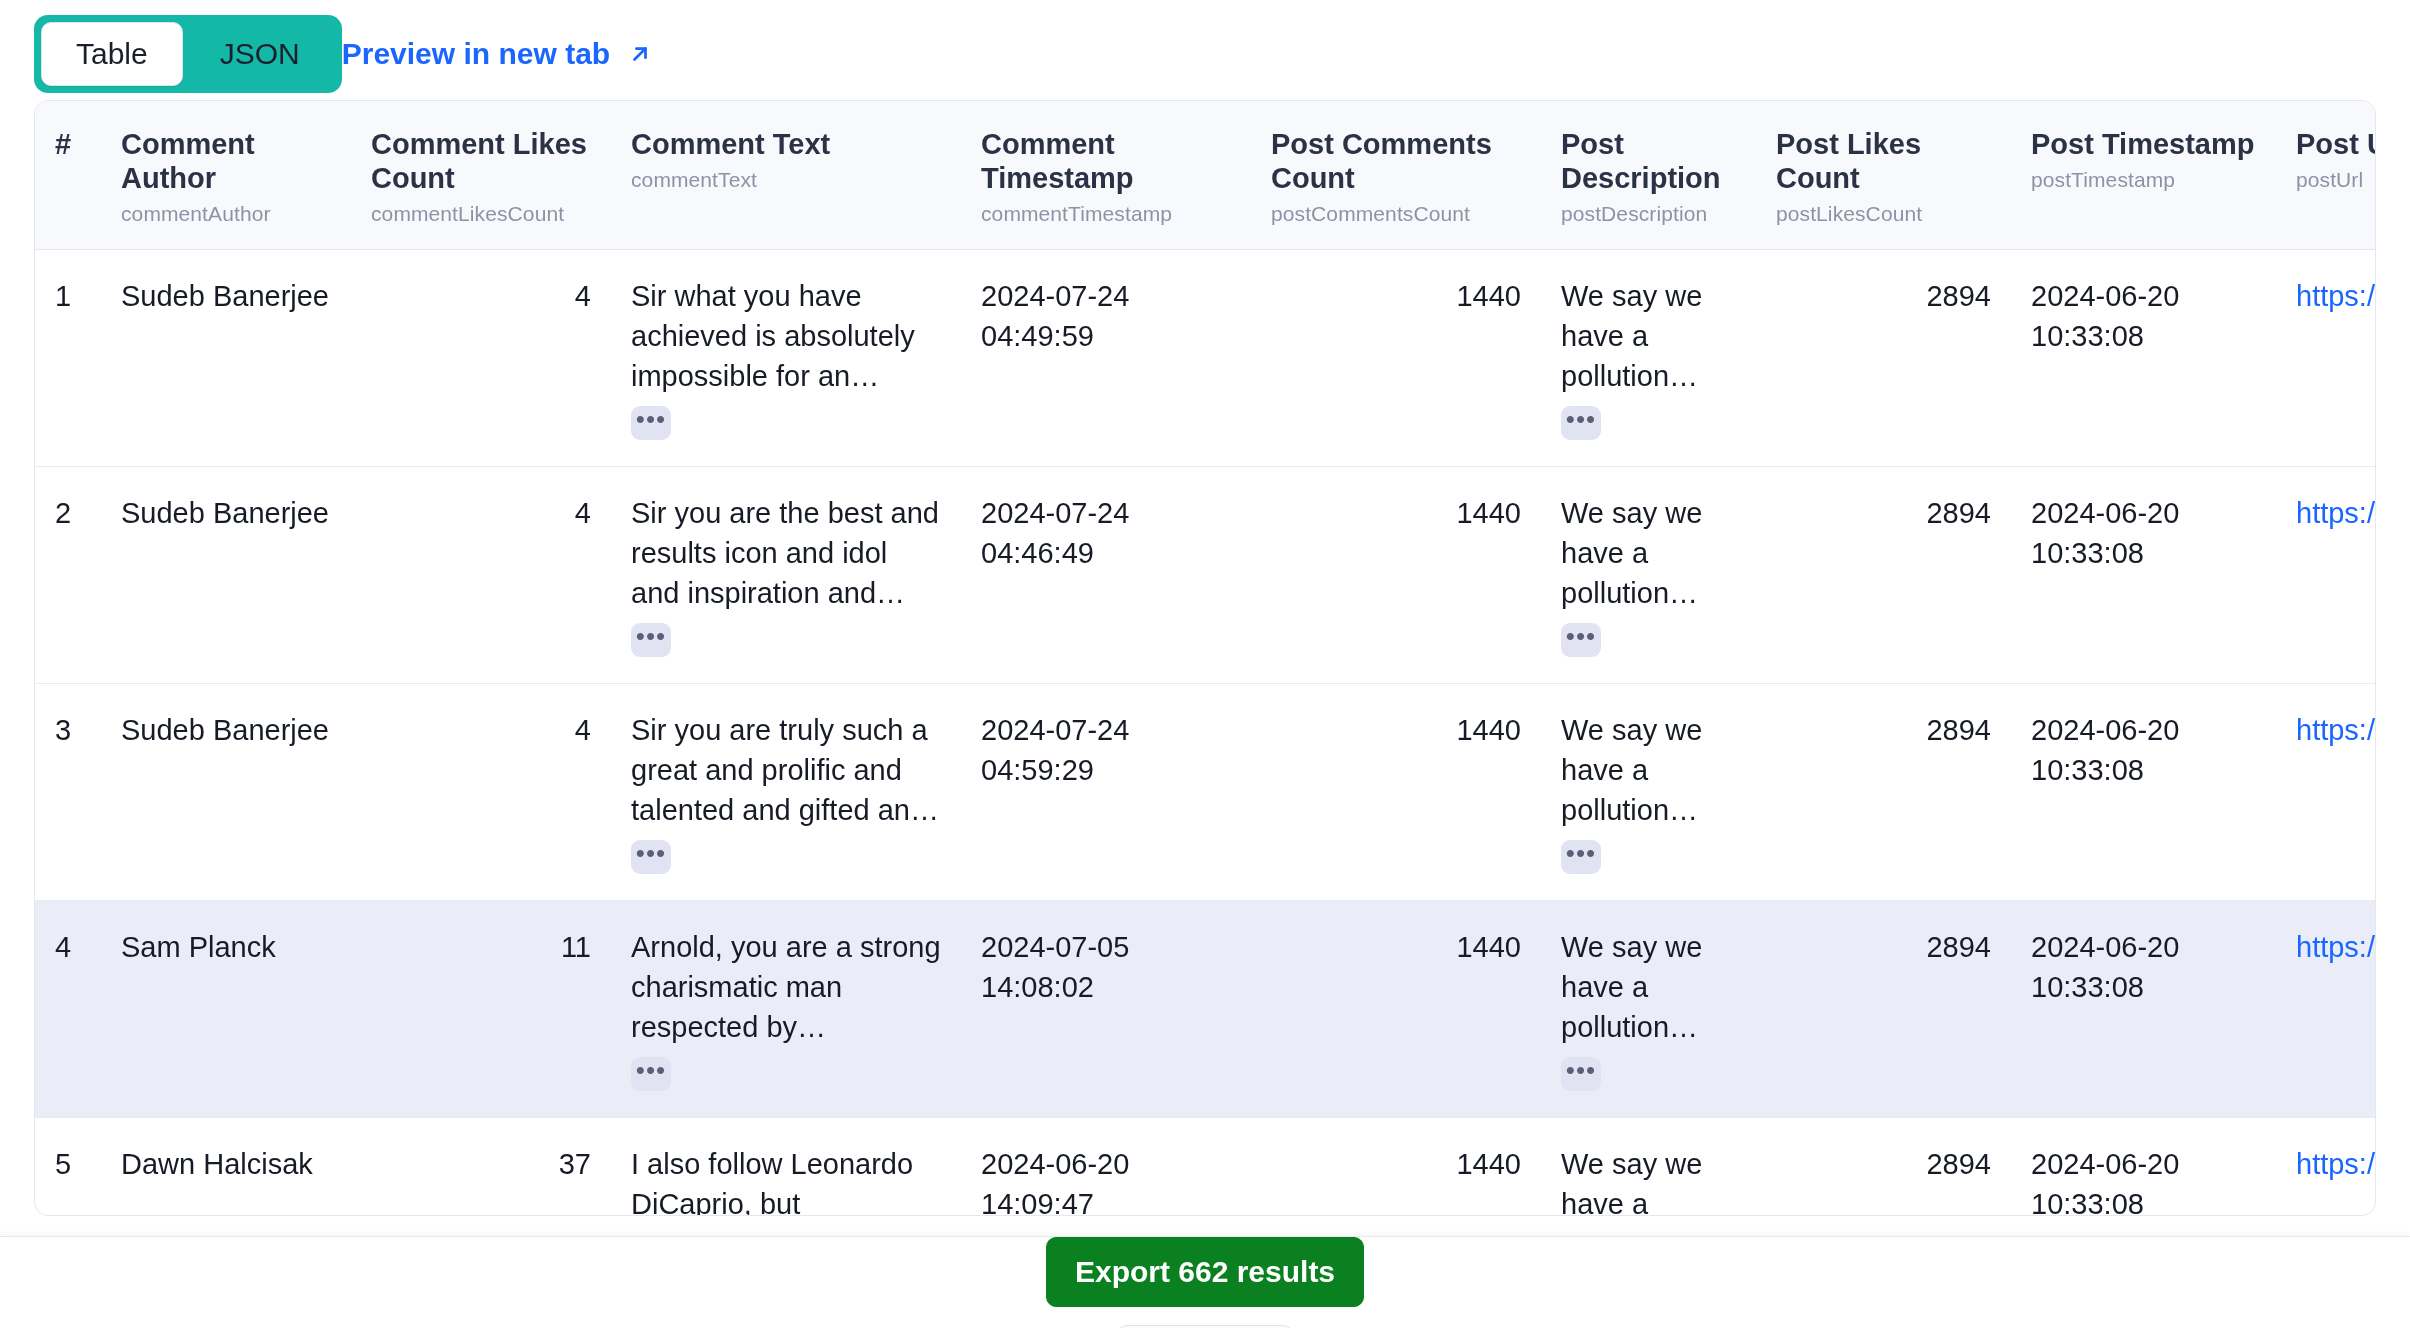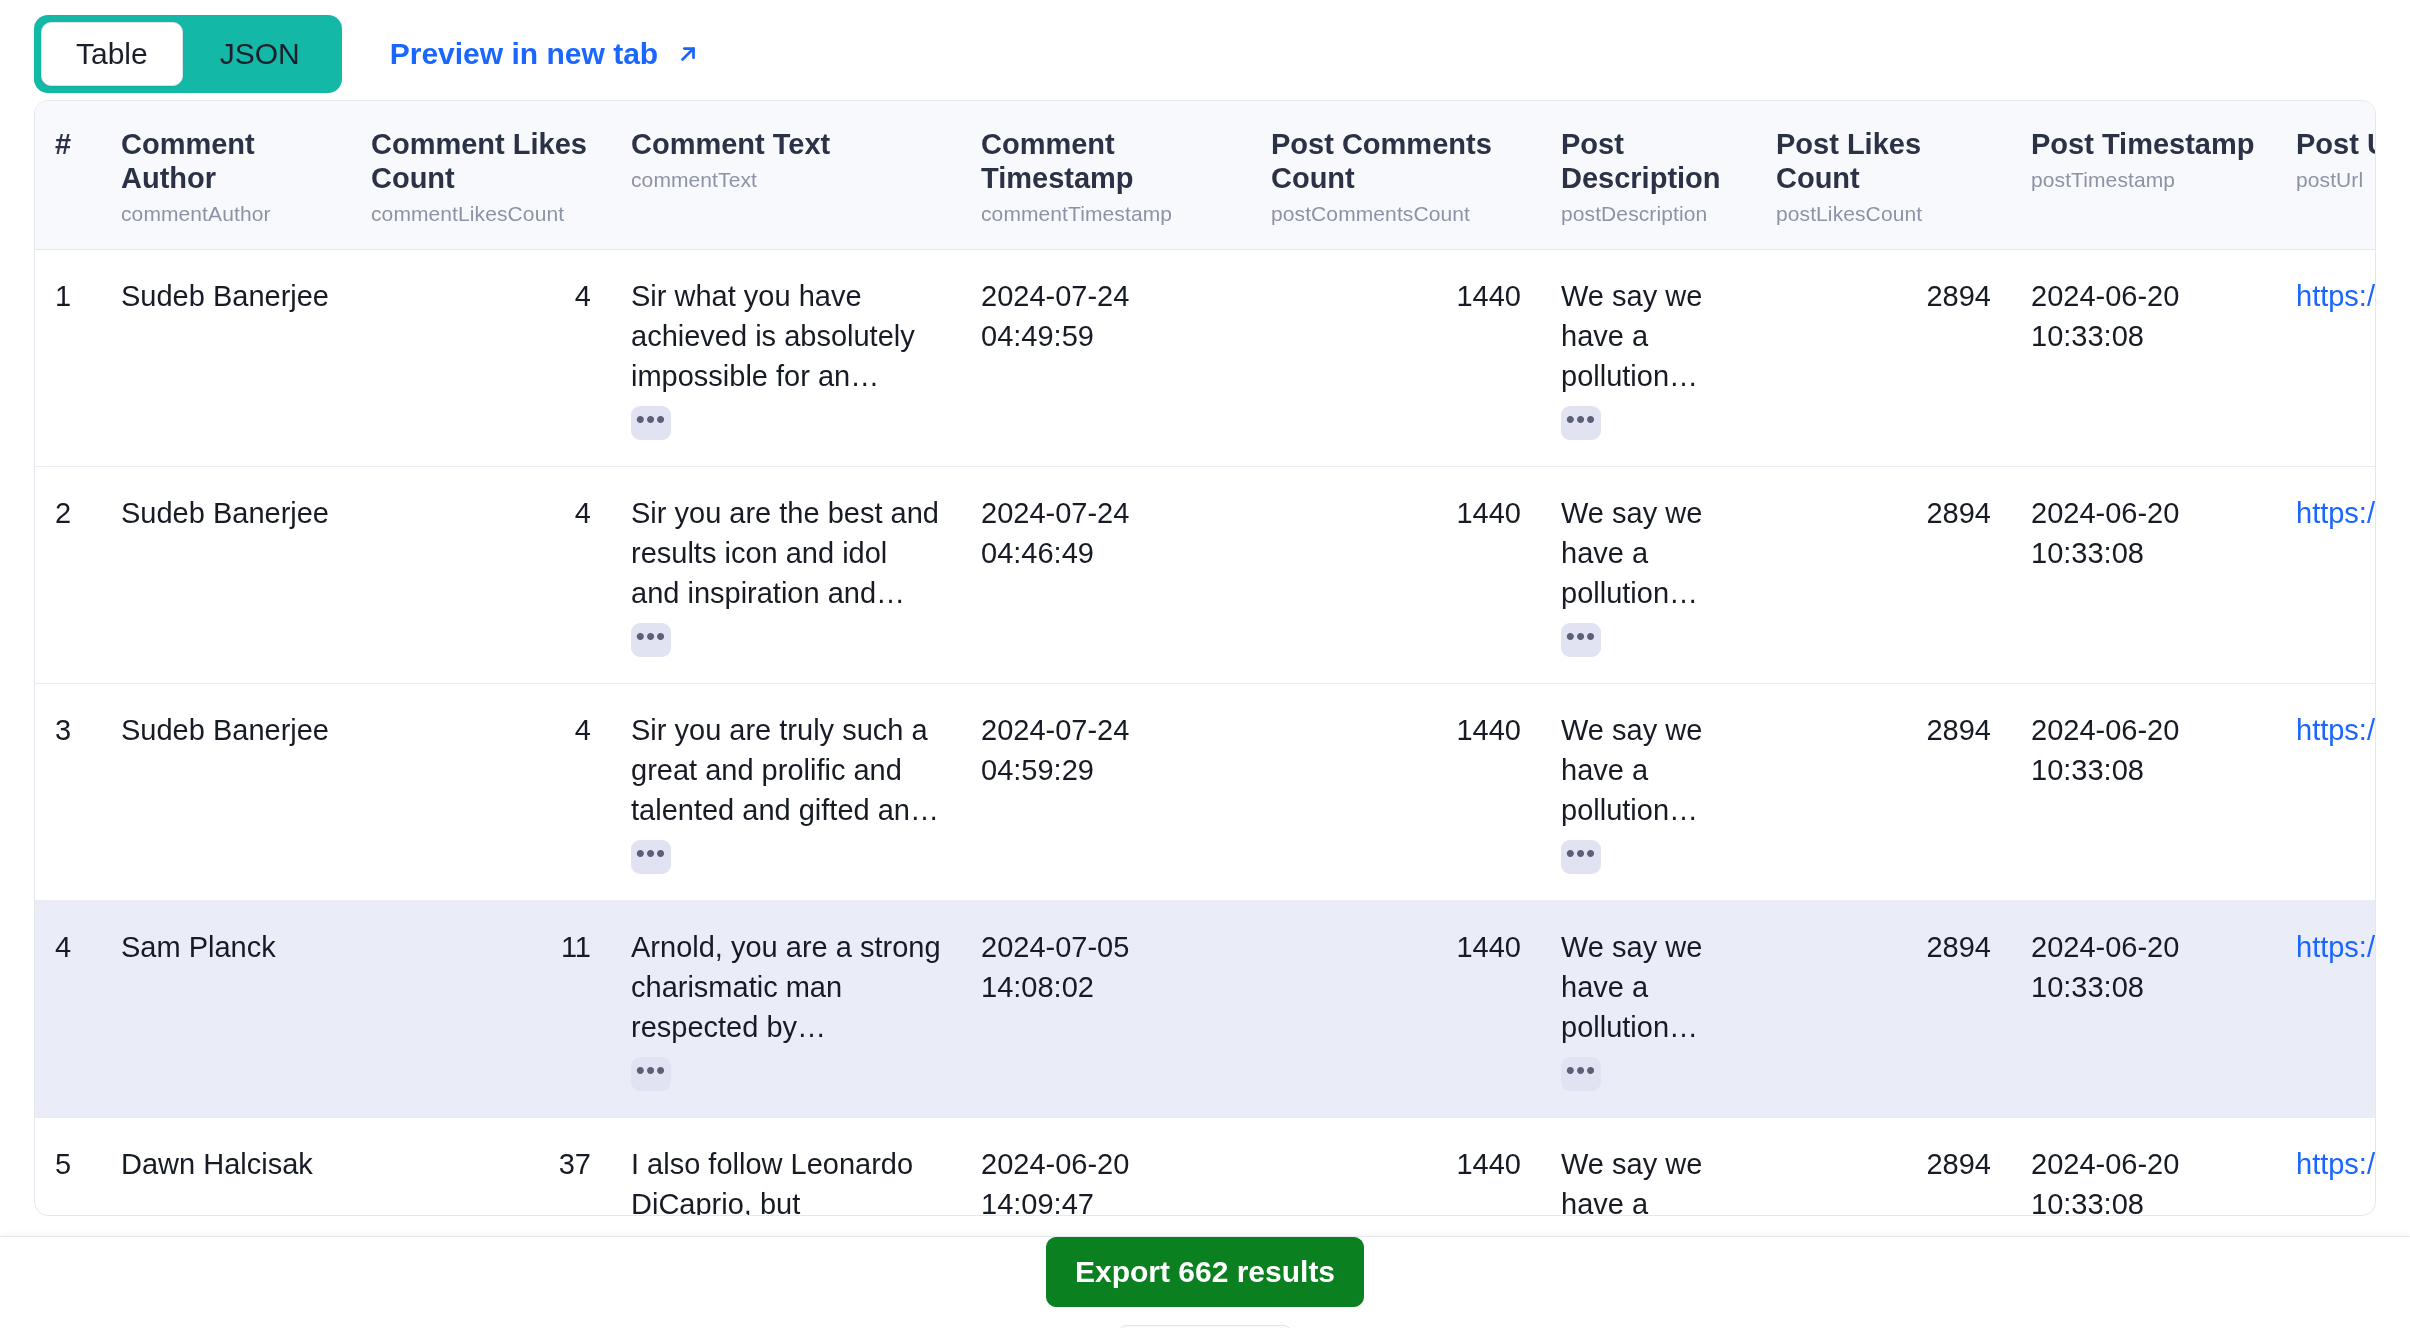--- a/index.html
+++ b/index.html
@@ -36,21 +36,20 @@
     cursor: pointer;
     font-family: "Liberation Sans", sans-serif;
     white-space: nowrap;
   }
   .seg-btn.active {
     background: #ffffff;
     border: 1px solid #dfe3ec;
     box-shadow: 0 1px 2px rgba(16,24,40,.07);
   }
   .preview-link {
-    margin-left: 48px;
     font-size: 30px;
     color: #1a66ff;
     text-decoration: none;
     display: inline-flex;
     align-items: center;
     gap: 19px;
     cursor: pointer;
     white-space: nowrap;
     font-weight: 600;
   }

